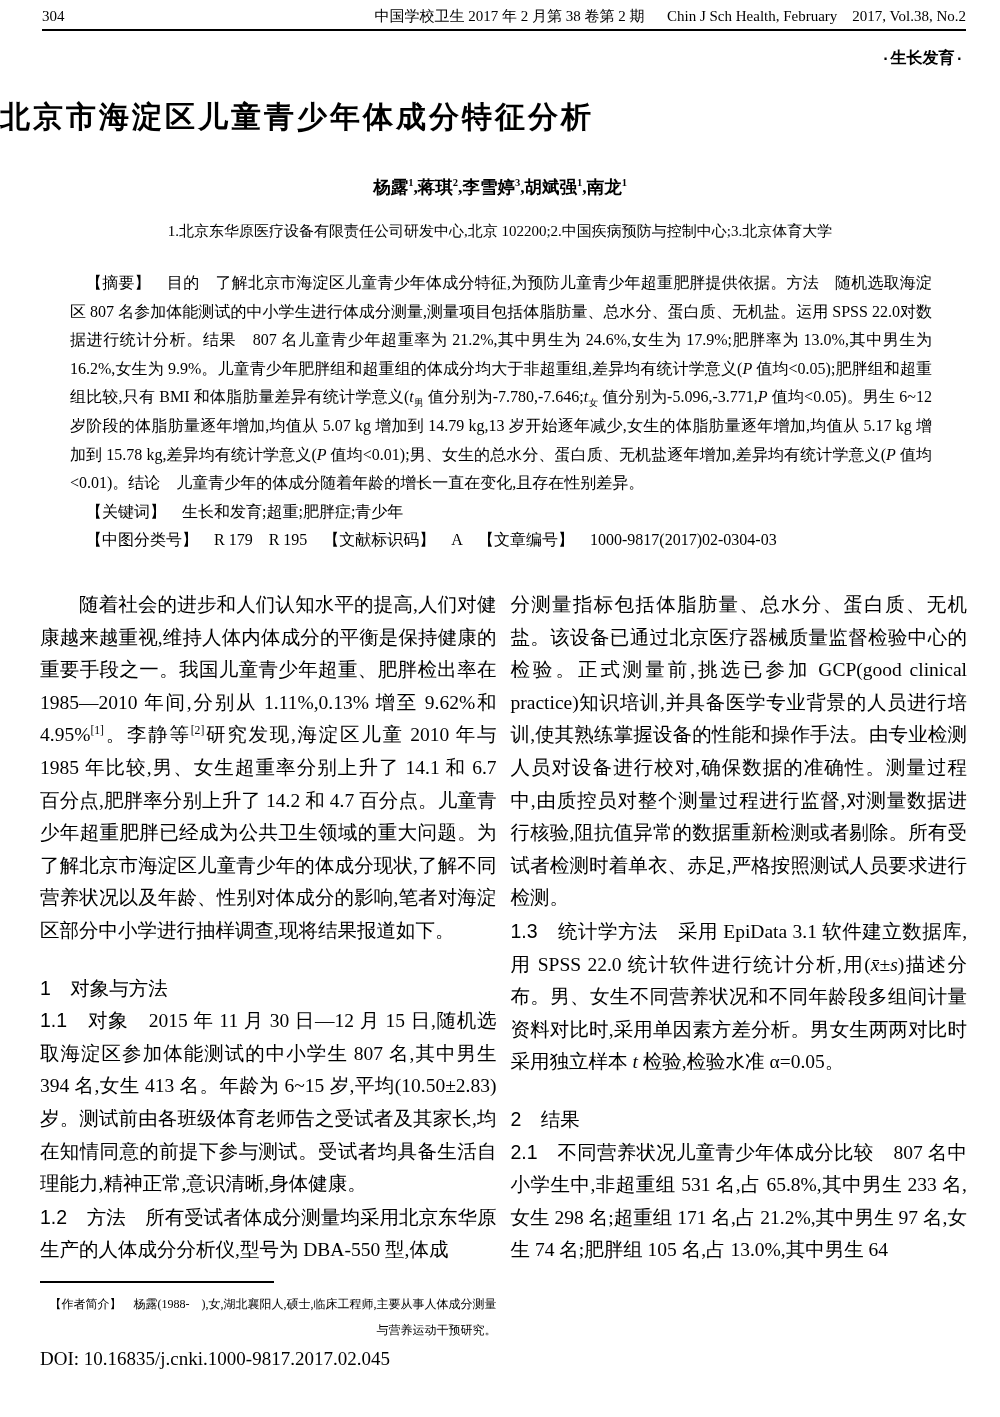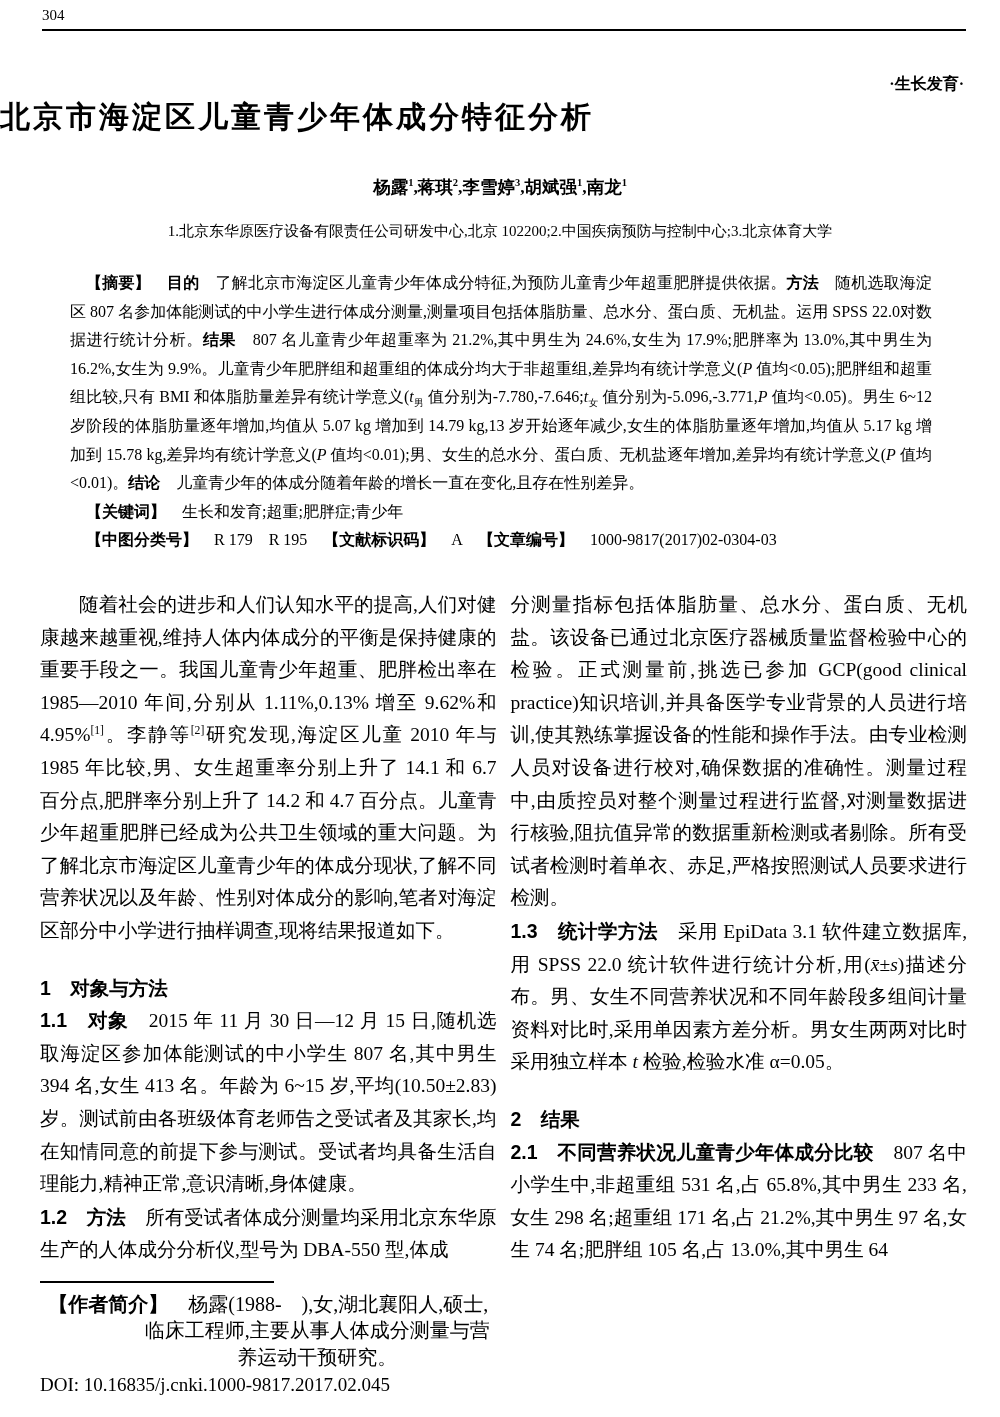--- a/index.html
+++ b/index.html
@@ -1,27 +1,27 @@
 <!DOCTYPE html>
 <html><head>
 <meta charset="utf-8">
 <style>
   html,body{margin:0;padding:0;background:#e8e8e8;}
   .page{position:relative;width:1000px;height:1417px;background:#ffffff;color:#000;
         font-family:"Liberation Serif","DejaVu Serif",serif;overflow:hidden;}
-  b,.sec-h{font-family:"Liberation Sans","DejaVu Sans",sans-serif;font-weight:700;}
+  b,.sec-h{font-family:"Liberation Sans","DejaVu Sans",sans-serif;font-weight:400;}
   i{font-style:italic;}
   sup{font-size:0.60em;vertical-align:super;line-height:0;}
   sub{font-size:0.60em;vertical-align:sub;line-height:0;}
 
   .header{position:absolute;top:7px;left:42px;right:34px;display:flex;
           justify-content:space-between;align-items:baseline;font-size:15px;}
   .header-rule{position:absolute;top:29px;left:42px;right:34px;border-top:2px solid #000;}
-  .section-tag{position:absolute;top:48px;right:36px;font-family:Liberation Serif, serif;
-               font-weight:700;font-size:16px;margin-top:26px;}
+  .section-tag{position:absolute;top:48px;right:36px;font-family:Liberation Mono, monospace;
+               font-weight:700;font-size:16px;}
 
   .title{position:absolute;top:97px;left:0;width:100%;text-align:left;
          font-family:"Liberation Sans","DejaVu Sans",sans-serif;font-weight:700;
          font-size:30px;letter-spacing:3px;}
   .authors{position:absolute;top:175px;left:0;width:100%;text-align:center;
            font-size:17.5px;font-weight:600;}
   .affil{position:absolute;top:222px;left:0;width:100%;text-align:center;font-size:15px;}
 
   .abstract{position:absolute;top:269px;left:70px;width:862px;font-size:16px;
             line-height:28.6px;text-align:justify;}
@@ -29,31 +29,36 @@
   .abstract p.last{text-align:left;}
 
   .body-cols{position:absolute;top:589px;left:40px;width:927px;display:flex;gap:14px;}
   .col{width:456.5px;font-size:19.5px;line-height:32.6px;text-align:justify;}
   .col p.para{margin:0;}
   .col p.ind{text-indent:2em;}
   .col .sec-h{margin:24px 0 0 0;font-size:19.5px;}
 
   .footnote{margin-top:14px;}
   .footnote-rule{width:234px;border-top:2px solid #000;margin:0 0 8px 0;}
-  .bio{font-size:20px;line-height:26.5px;margin:0;padding-left:98px;text-indent:-98px;
-       text-align:center;}
+  .bio{font-size:12px;line-height:26.5px;margin:0;padding-left:98px;text-indent:-98px;
+       text-align:right;}
   .doi{font-size:19px;line-height:26px;margin:2px 0 0 0;text-align:left;}
 </style>
 </head>
 <body>
 
 <div class="page">
 
   <div class="header">
     <span>304</span>
+    <span>
+      <span>中国学校卫生 2017 年 2 月第 38 卷第 2 期</span>
+      <span> </span>
+      <span>Chin J Sch Health, February　2017, Vol.38, No.2</span>
+    </span>
   </div>
   <div class="header-rule"></div>
 
   <div class="section-tag">·生长发育·</div>
 
   <div class="title">北京市海淀区儿童青少年体成分特征分析</div>
   <div class="authors">杨露<sup>1</sup>,蒋琪<sup>2</sup>,李雪婷<sup>3</sup>,胡斌强<sup>1</sup>,南龙<sup>1</sup></div>
   <div class="affil">1.北京东华原医疗设备有限责任公司研发中心,北京 102200;2.中国疾病预防与控制中心;3.北京体育大学</div>
 
   <div class="abstract">

